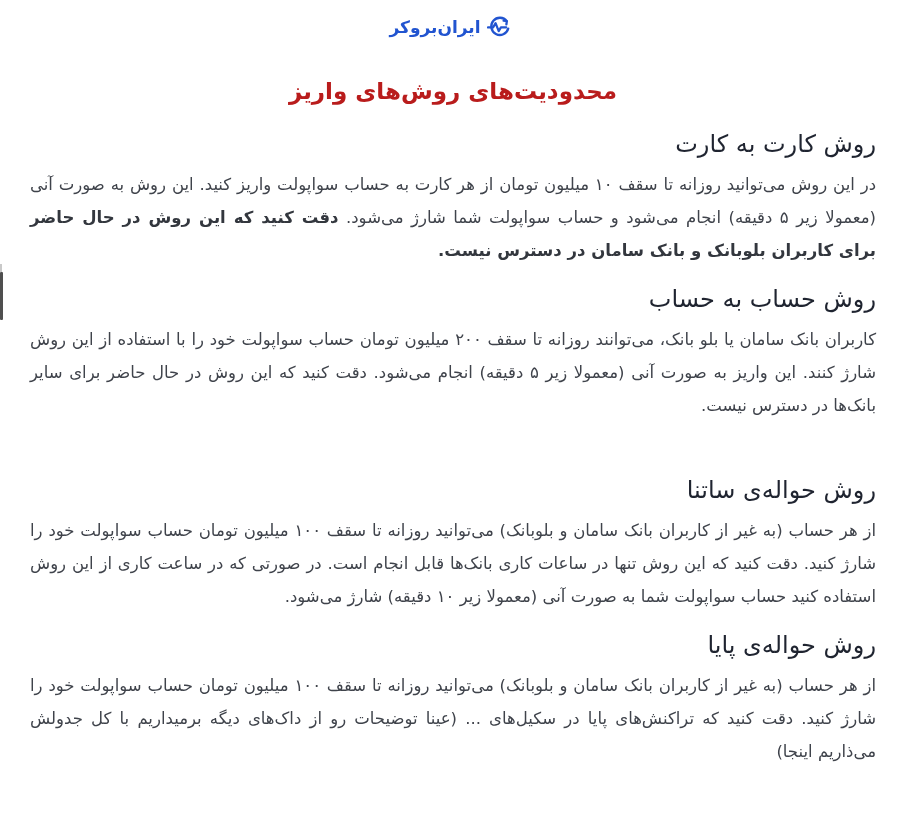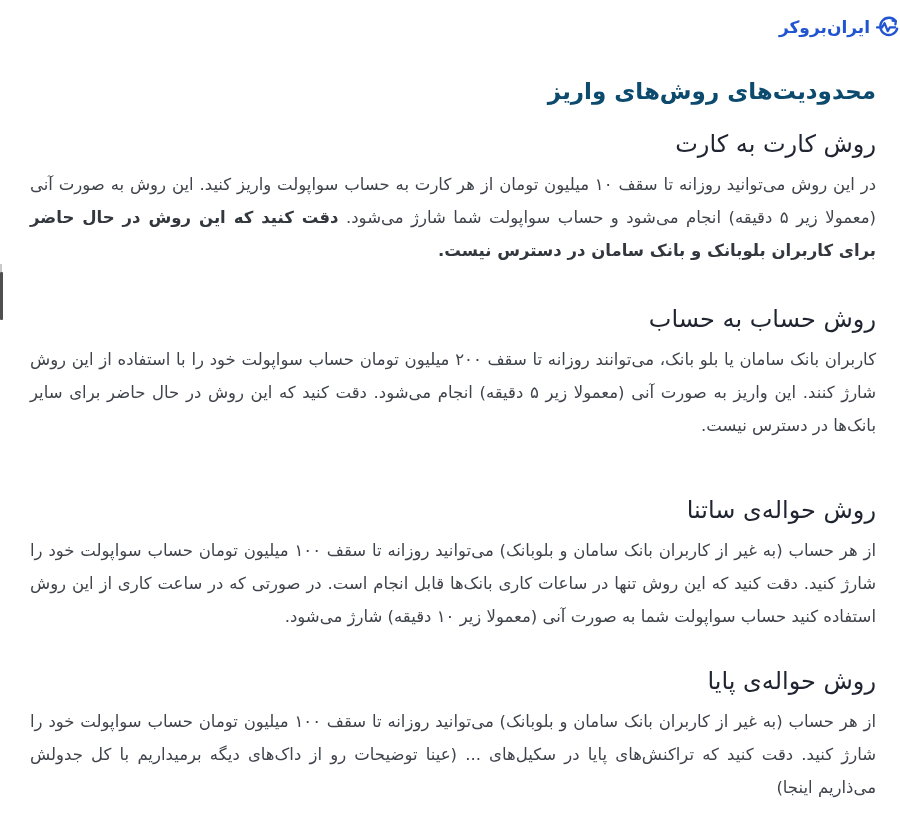--- a/index.html
+++ b/index.html
@@ -11,46 +11,46 @@
   }
   body { position:relative; }
 
   
   .scroll-tip   { position:absolute; left:0; top:264px; width:2px; height:8px;  background:#c9c9c9; }
   .scroll-thumb { position:absolute; left:0; top:272px; width:3px; height:48px; background:#4f4f4f; border-radius:1px; }
 
   
   .logo-row {
     padding-top:15px;
-    display:flex; justify-content:flex-end; align-items:center; gap:6px;
+    display:flex; justify-content:center; align-items:center; gap:6px;
   }
   .logo-text {
     color:#2154d0; font-weight:700; font-size:17px; line-height:24px;
     direction:rtl;
   }
   .logo-icon svg { display:block; }
 
   
   .content {
     direction:rtl;
     padding:0 24px 0 30px;
   }
   h1.page-title {
     margin-top:37px;
     font-size:23px; line-height:30px; font-weight:700;
-    color:#0c4a6e; text-align:right;
+    color:#b91c1c; text-align:center;
   }
   h2.section-heading {
     font-size:24px; line-height:28px; font-weight:500;
     color:#1f2430; text-align:right;
   }
   .s1 h2 { margin-top:24px; }
-  .s2 h2 { margin-top:38px; }
+  .s2 h2 { margin-top:18px; }
   .s3 h2 { margin-top:54px; }
-  .s4 h2 { margin-top:34px; }
+  .s4 h2 { margin-top:18px; }
   p.section-paragraph {
     margin-top:10px;
     font-size:16.5px; line-height:33px;
     color:#3f434b;
     text-align:justify; text-justify:inter-word;
   }
   p.section-paragraph b { font-weight:700; color:#33373e; }
 </style>
 </head>
 <body>

